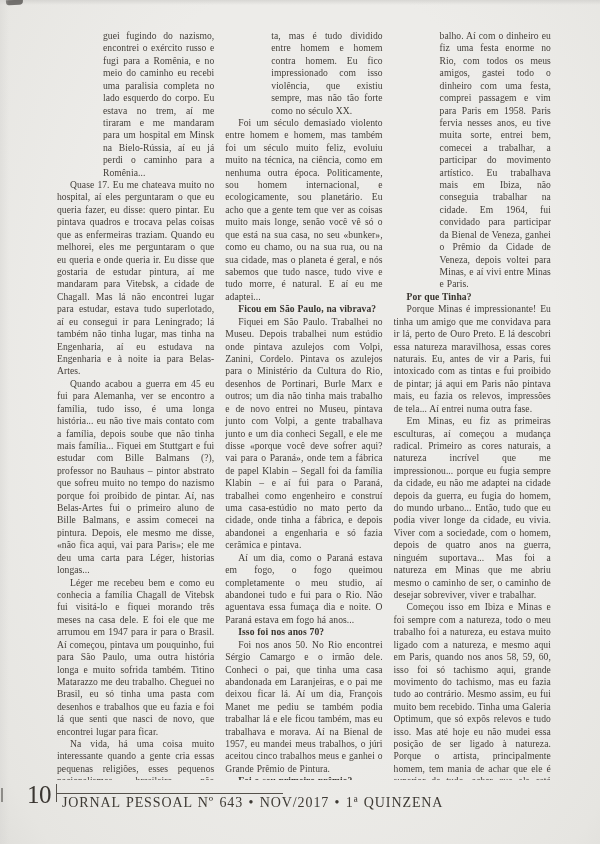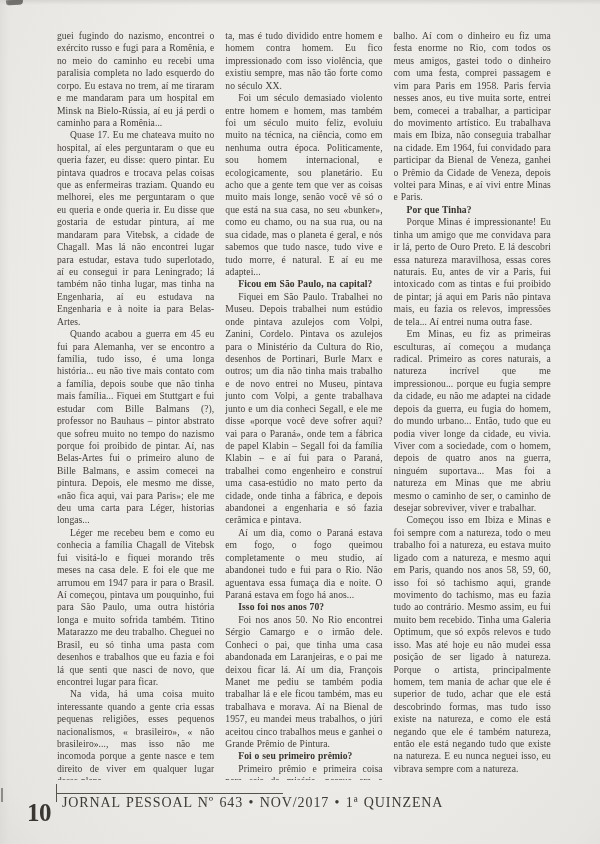--- a/index.html
+++ b/index.html
@@ -57,37 +57,37 @@
     margin: 0;
     font-size: 9.6px;
     line-height: 12.42px;
     text-align: justify;
     text-indent: 13px;
     letter-spacing: 0.05px;
     word-spacing: 0.4px;
     hyphens: auto;
     -webkit-hyphens: auto;
   }
-  .col p.cont { text-indent: 0; }
+  .col p.cont { text-indent: 0; margin-left: 46px; }
   .col p.question {
     font-weight: bold;
     color: #37332d;
   }
 
   
   .footer {
     position: absolute;
     left: 0; top: 779px;
     width: 600px; height: 40px;
   }
   .page-number {
     position: absolute;
-    left: 27px; top: 20px;
+    left: 27px; top: 2px;
     font-size: 25px;
-    font-weight: bold;
+    font-weight: normal;
     color: #3a3631;
     letter-spacing: -0.5px;
   }
   .footer-rule {
     position: absolute;
     left: 57px; top: 14px;
     width: 226px; height: 0;
     border-top: 1.4px solid #55514b;
   }
   .footer-rule-tick {
@@ -119,21 +119,21 @@
     <div class="col">
       <p class="cont">guei fugindo do nazismo, encontrei o exército russo e fugi para a Romênia, e no meio do caminho eu recebi uma paralisia completa no lado esquerdo do corpo. Eu estava no trem, aí me tiraram e me mandaram para um hospital em Minsk na Bielo-Rússia, aí eu já perdi o caminho para a Romênia...</p>
       <p class="para">Quase 17. Eu me chateava muito no hospital, aí eles perguntaram o que eu queria fazer, eu disse: quero pintar. Eu pintava quadros e trocava pelas coisas que as enfermeiras traziam. Quando eu melhorei, eles me perguntaram o que eu queria e onde queria ir. Eu disse que gostaria de estudar pintura, aí me mandaram para Vitebsk, a cidade de Chagall. Mas lá não encontrei lugar para estudar, estava tudo superlotado, aí eu consegui ir para Leningrado; lá também não tinha lugar, mas tinha na Engenharia, aí eu estudava na Engenharia e à noite ia para Belas-Artes.</p>
       <p class="para">Quando acabou a guerra em 45 eu fui para Alemanha, ver se encontro a família, tudo isso, é uma longa história... eu não tive mais contato com a família, depois soube que não tinha mais família... Fiquei em Stuttgart e fui estudar com Bille Balmans (?), professor no Bauhaus – pintor abstrato que sofreu muito no tempo do nazismo porque foi proibido de pintar. Aí, nas Belas-Artes fui o primeiro aluno de Bille Balmans, e assim comecei na pintura. Depois, ele mesmo me disse, «não fica aqui, vai para Paris»; ele me deu uma carta para Léger, historias longas...</p>
       <p class="para">Léger me recebeu bem e como eu conhecia a família Chagall de Vitebsk fui visitá-lo e fiquei morando três meses na casa dele. E foi ele que me arrumou em 1947 para ir para o Brasil. Aí começou, pintava um pouquinho, fui para São Paulo, uma outra história longa e muito sofrida também. Titino Matarazzo me deu trabalho. Cheguei no Brasil, eu só tinha uma pasta com desenhos e trabalhos que eu fazia e foi lá que senti que nasci de novo, que encontrei lugar para ficar.</p>
       <p class="para">Na vida, há uma coisa muito interessante quando a gente cria essas pequenas religiões, esses pequenos nacionalismos, « brasileiro», « não brasileiro»..., mas isso não me incomoda porque a gente nasce e tem direito de viver em qualquer lugar desse plane-</p>
     </div>
     <div class="col">
       <p class="cont">ta, mas é tudo dividido entre homem e homem contra homem. Eu fico impressionado com isso violência, que existiu sempre, mas não tão forte como no século XX.</p>
       <p class="para">Foi um século demasiado violento entre homem e homem, mas também foi um século muito feliz, evoluiu muito na técnica, na ciência, como em nenhuma outra época. Politicamente, sou homem internacional, e ecologicamente, sou planetário. Eu acho que a gente tem que ver as coisas muito mais longe, senão você vê só o que está na sua casa, no seu «bunker», como eu chamo, ou na sua rua, ou na sua cidade, mas o planeta é geral, e nós sabemos que tudo nasce, tudo vive e tudo morre, é natural. E aí eu me adaptei...</p>
-      <p class="question">Ficou em São Paulo, na capital?</p>
+      <p class="question">Ficou em São Paulo, na vibrava?</p>
       <p class="para">Fiquei em São Paulo. Trabalhei no Museu. Depois trabalhei num estúdio onde pintava azulejos com Volpi, Zanini, Cordelo. Pintava os azulejos para o Ministério da Cultura do Rio, desenhos de Portinari, Burle Marx e outros; um dia não tinha mais trabalho e de novo entrei no Museu, pintava junto com Volpi, a gente trabalhava junto e um dia conheci Segall, e ele me disse «porque você deve sofrer aqui? vai para o Paraná», onde tem a fábrica de papel Klabin – Segall foi da família Klabin – e aí fui para o Paraná, trabalhei como engenheiro e construí uma casa-estúdio no mato perto da cidade, onde tinha a fábrica, e depois abandonei a engenharia e só fazia cerâmica e pintava.</p>
       <p class="para">Aí um dia, como o Paraná estava em fogo, o fogo queimou completamente o meu studio, aí abandonei tudo e fui para o Rio. Não aguentava essa fumaça dia e noite. O Paraná estava em fogo há anos...</p>
       <p class="question">Isso foi nos anos 70?</p>
       <p class="para">Foi nos anos 50. No Rio encontrei Sérgio Camargo e o irmão dele. Conheci o pai, que tinha uma casa abandonada em Laranjeiras, e o pai me deixou ficar lá. Aí um dia, François Manet me pediu se também podia trabalhar lá e ele ficou também, mas eu trabalhava e morava. Aí na Bienal de 1957, eu mandei meus trabalhos, o júri aceitou cinco trabalhos meus e ganhei o Grande Prêmio de Pintura.</p>
       <p class="question">Foi o seu primeiro prêmio?</p>
       <p class="para">Primeiro prêmio e primeira coisa para sair da miséria, porque era a primeira vez que eu vendia um tra-</p>
     </div>
     <div class="col">
       <p class="cont">balho. Aí com o dinheiro eu fiz uma festa enorme no Rio, com todos os meus amigos, gastei todo o dinheiro com uma festa, comprei passagem e vim para Paris em 1958. Paris fervia nesses anos, eu tive muita sorte, entrei bem, comecei a trabalhar, a participar do movimento artístico. Eu trabalhava mais em Ibiza, não conseguia trabalhar na cidade. Em 1964, fui convidado para participar da Bienal de Veneza, ganhei o Prêmio da Cidade de Veneza, depois voltei para Minas, e aí vivi entre Minas e Paris.</p>
       <p class="question">Por que Tinha?</p>

